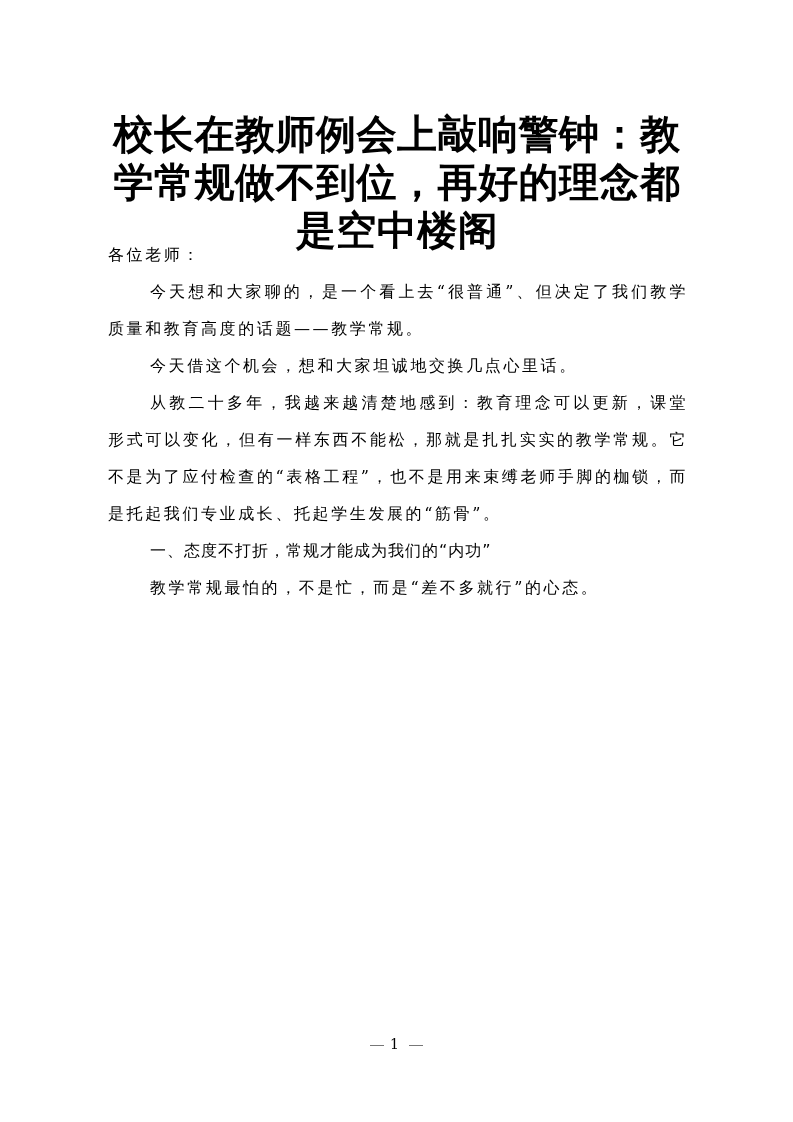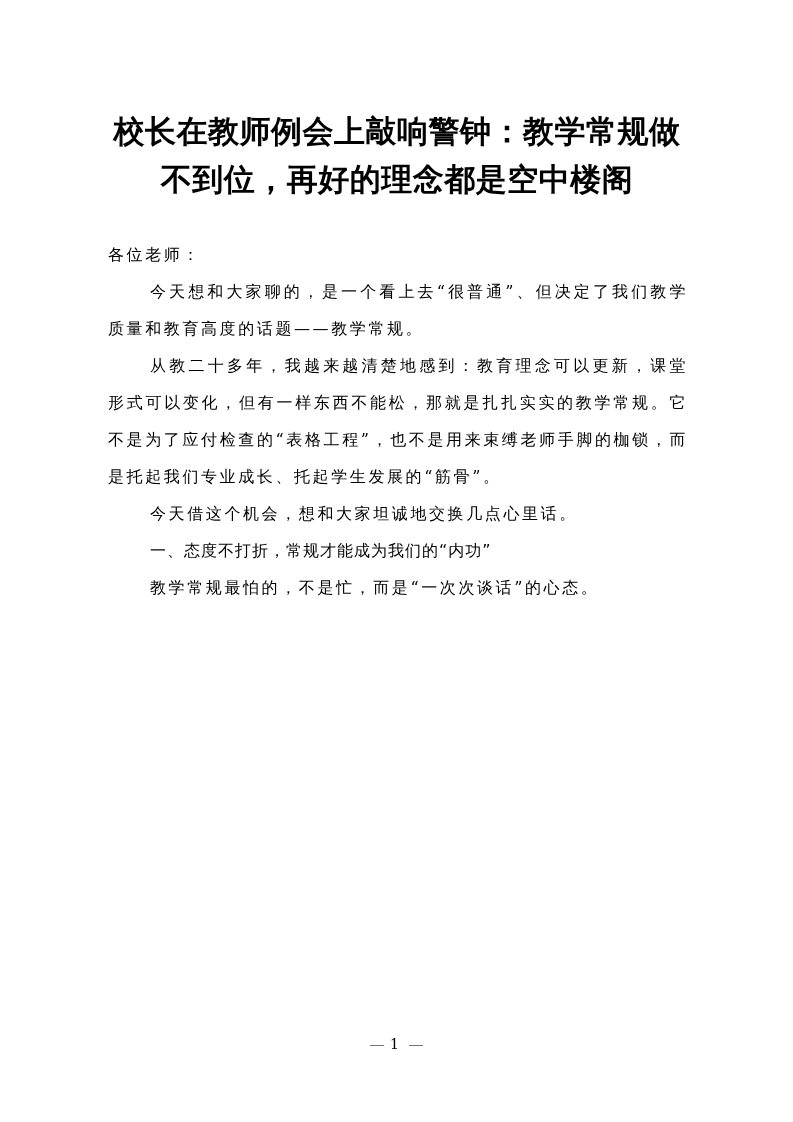--- a/index.html
+++ b/index.html
@@ -1,43 +1,43 @@
 <!DOCTYPE html>
 <html><head>
 <meta charset="utf-8">
 <style>
   html, body { margin: 0; padding: 0; background: #ffffff; }
   body { width: 793px; height: 1122px; position: relative; overflow: hidden;
          font-family: "DejaVu Serif", "Liberation Serif", serif; color: #000; }
   .page { position: absolute; left: 0; top: 0; width: 793px; height: 1122px; background: #fff; }
   .title { position: absolute; left: 104px; top: 110px; width: 586px; text-align: center;
-           font-family: Liberation Mono, monospace; font-weight: bold;
-           font-size: 31px; line-height: 48px; letter-spacing: 0.5px; }
+           font-family: Liberation Sans, sans-serif; font-weight: bold;
+           font-size: 40px; line-height: 48px; letter-spacing: 0.5px; }
   .body { position: absolute; left: 108px; top: 236px; width: 580px;
           font-size: 16px; line-height: 37px; letter-spacing: 2.6px; text-align: justify; }
   .body p { margin: 0; }
   .indent { text-indent: 42px; }
   .heading { font-family: "DejaVu Sans", "Liberation Sans", sans-serif; font-weight: normal;
              letter-spacing: 1px; text-indent: 42px; }
   .page-number { position: absolute; left: 0; width: 793px; top: 1036px; text-align: center;
                  font-size: 14px; color: #000; letter-spacing: 4px; }
   .page-number .dash { display: inline-block; width: 14px; height: 1px; background: #777;
                        vertical-align: middle; margin: 0 6px; }
 </style>
 </head>
 <body>
 
 <div class="page">
   <div class="title">校长在教师例会上敲响警钟：教学常规做不到位，再好的理念都是空中楼阁</div>
 
   <div class="body">
     <p>各位老师：</p>
     <p class="indent">今天想和大家聊的，是一个看上去“很普通”、但决定了我们教学质量和教育高度的话题——教学常规。</p>
+    <p class="indent">今天借这个机会，想和大家坦诚地交换几点心里话。</p>
     <p class="indent">从教二十多年，我越来越清楚地感到：教育理念可以更新，课堂形式可以变化，但有一样东西不能松，那就是扎扎实实的教学常规。它不是为了应付检查的“表格工程”，也不是用来束缚老师手脚的枷锁，而是托起我们专业成长、托起学生发展的“筋骨”。</p>
-    <p class="indent">今天借这个机会，想和大家坦诚地交换几点心里话。</p>
     <p class="heading">一、态度不打折，常规才能成为我们的“内功”</p>
-    <p class="indent">教学常规最怕的，不是忙，而是“一次次谈话”的心态。</p>
+    <p class="indent">教学常规最怕的，不是忙，而是“差不多就行”的心态。</p>
   </div>
 
   <div class="page-number">
     <span class="dash"></span><span>1</span><span class="dash"></span>
   </div>
 </div>
 
 </body></html>

